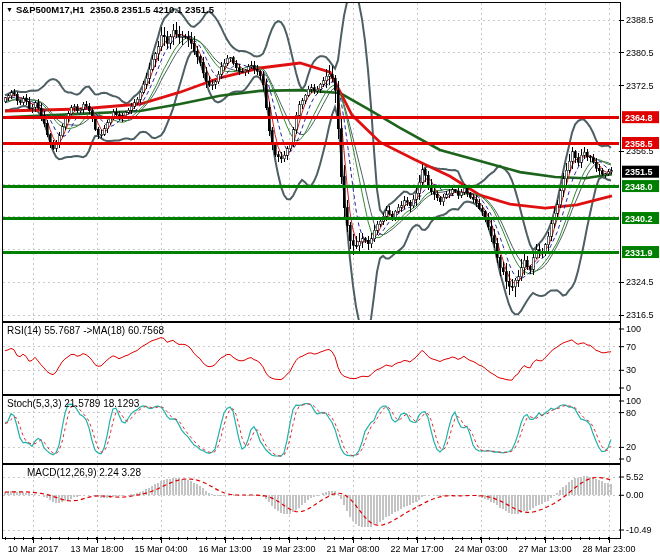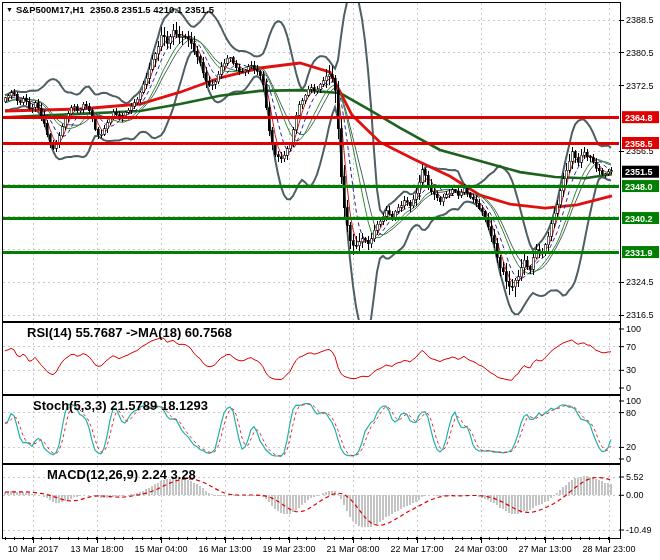--- a/index.html
+++ b/index.html
@@ -2,21 +2,21 @@
 <html><head>
 <meta charset="utf-8">
 <style>
   html,body{margin:0;padding:0;background:#fff;}
   #stage{position:relative;width:660px;height:560px;background:#fff;overflow:hidden;
          font-family:"Liberation Sans",sans-serif;}
   #chart-svg{position:absolute;left:0;top:0;}
   .overlay{position:absolute;font-size:9.5px;color:#000;pointer-events:none;white-space:nowrap;}
   #title-bar{left:6px;top:4px;font-weight:bold;pointer-events:auto;cursor:pointer;}
   #title-bar .tri{font-size:7px;vertical-align:1px;margin-right:3px;}
-  .ind-label{font-weight:bold;font-size:13px;margin-left:20px;}
+  .ind-label{font-weight:normal;font-size:10px;}
 </style>
 </head>
 <body>
 
 <div id="stage">
   <svg id="chart-svg" width="660" height="560">
       <g stroke="#c9c9c9" stroke-width="1" stroke-dasharray="2,3" shape-rendering="crispEdges">
         <line x1="3" y1="20" x2="619" y2="20"></line>
         <line x1="3" y1="52.8" x2="619" y2="52.8"></line>
         <line x1="3" y1="85.6" x2="619" y2="85.6"></line>
@@ -877,15 +877,15 @@
         <line x1="609" y1="537" x2="609" y2="543" stroke="#000000" stroke-width="1" shape-rendering="crispEdges"></line>
         <text x="609" y="552" font-size="9" font-family="&quot;Liberation Sans&quot;,sans-serif" fill="#000000" text-anchor="middle">28 Mar 23:00</text>
       </g>
     </svg>
 
   <div class="overlay" id="title-bar">
     <span class="tri">▼</span><span>S&amp;P500M17,H1</span>&nbsp;&nbsp;<span>2350.8 2351.5 4210.1 2351.5</span>
   </div>
 
   <div class="overlay ind-label" style="left:7px;top:325px;">RSI(14) 55.7687 -&gt;MA(18) 60.7568</div>
-  <div class="overlay ind-label" style="left:13px;top:398px;">Stoch(5,3,3) 21.5789 18.1293</div>
+  <div class="overlay ind-label" style="left:7px;top:398px;">Stoch(5,3,3) 21.5789 18.1293</div>
   <div class="overlay ind-label" style="left:7px;top:467px;padding-left:20px;">MACD(12,26,9) 2.24 3.28</div>
 </div>
 
 </body></html>

